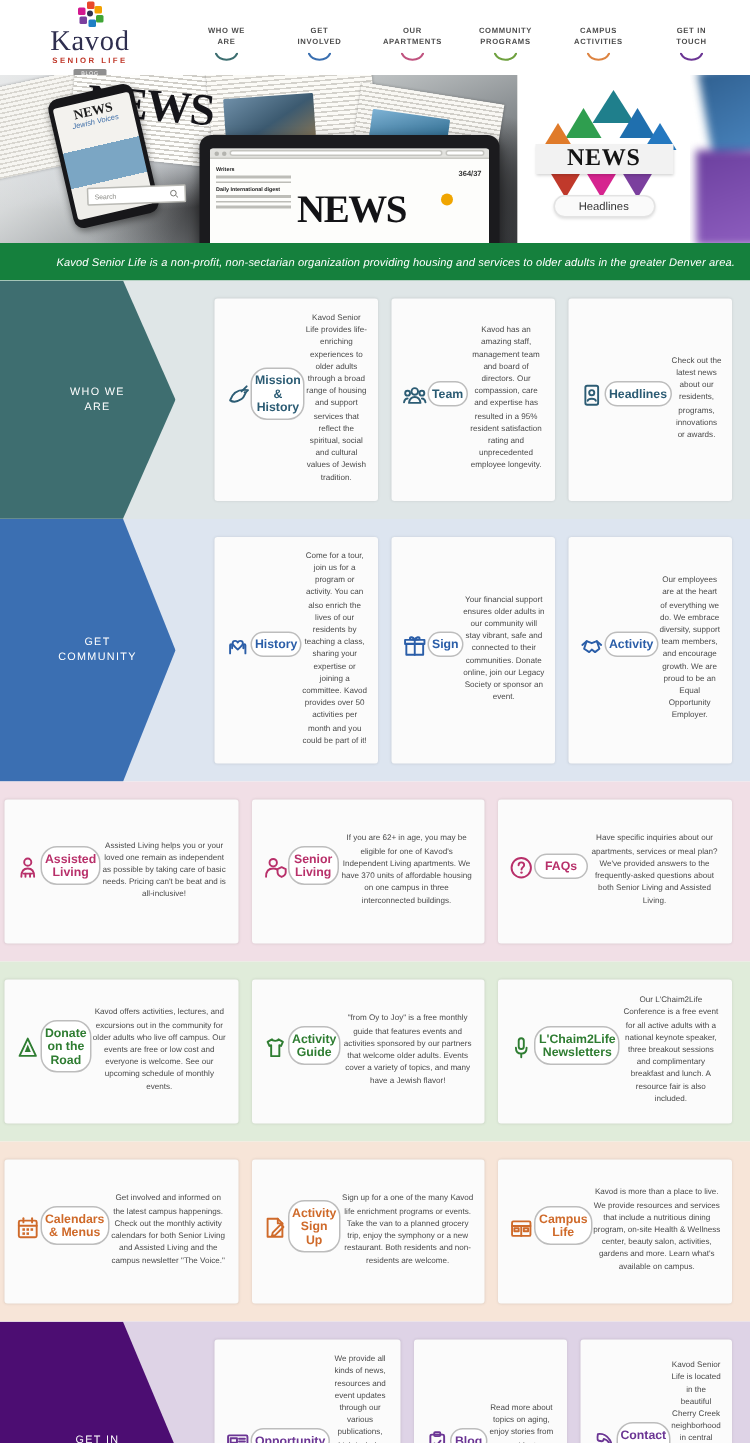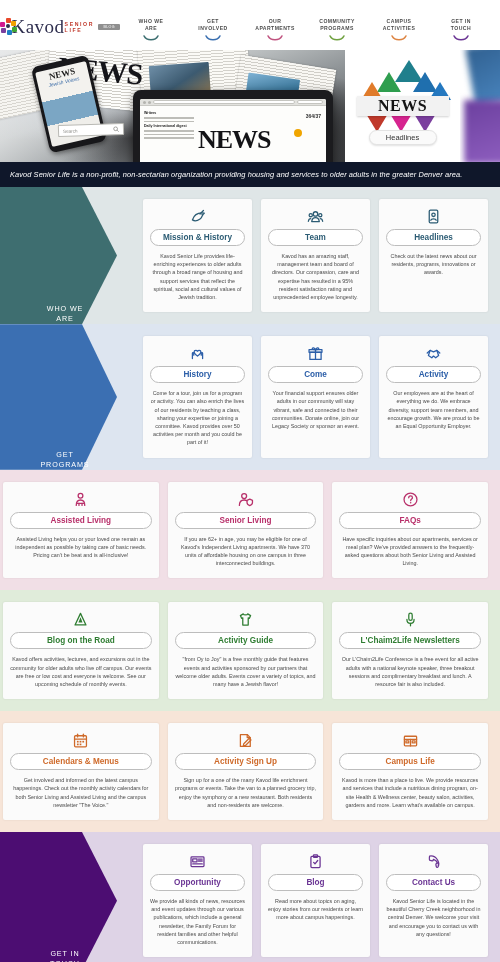--- a/index.html
+++ b/index.html
@@ -15,21 +15,21 @@
   .header {
     height: 50px;
     background: #ffffff;
     display: flex;
     align-items: center;
     padding: 0 8px 0 0;
   }
   .logo-block {
     width: 120px;
     display: flex;
-    flex-direction: row;
+    flex-direction: column;
     align-items: center;
     justify-content: center;
     padding-top: 2px;
   }
   .pinwheel { width: 17px; height: 17px; position: relative; }
   .pinwheel span {
     position: absolute; width: 5px; height: 5px; border-radius: 1px;
   }
   .logo-word {
     font-family: "Liberation Serif", serif;
@@ -175,54 +175,54 @@
     content: ""; position: absolute; left: 10px; top: -6px; width: 40px; height: 60px;
     background: linear-gradient(160deg,#2f5f8f,#4a86c0); filter: blur(3px); transform: rotate(-10deg);
   }
   .hero-right::after {
     content: ""; position: absolute; left: 4px; top: 50px; width: 46px; height: 64px;
     background: linear-gradient(160deg,#6b3f9e,#8f5fc0); filter: blur(3px);
   }
 
   
   .tagline {
-    background: #0f172a;
+    background: #15803d;
     color: #ffffff;
-    text-align: left;
+    text-align: right;
     font-size: 7.4px;
     font-style: italic;
     padding: 8px 10px;
     letter-spacing: .1px;
   }
 
   
   .section { display: flex; position: relative; min-height: 120px; }
   .arrow-col {
     width: 140px; position: relative; flex: 0 0 140px;
-    display: flex; align-items: flex-end; justify-content: center;
+    display: flex; align-items: center; justify-content: center;
   }
   .arrow-shape {
     position: absolute; inset: 0;
     clip-path: polygon(0 0, 82px 0, 117px 50%, 82px 100%, 0 100%);
   }
   .arrow-label {
     position: relative; z-index: 2;
     color: #ffffff; font-size: 7.2px; letter-spacing: .9px;
     line-height: 10px; text-align: center; white-space: pre-line;
     margin-right: 10px;
   }
   .cards {
     flex: 1; display: flex; gap: 9px;
     padding: 12px 12px 12px 3px;
   }
   .card {
     flex: 1; background: #fbfbfb; border-radius: 2px;
     box-shadow: 0 0 2px rgba(0,0,0,.10);
     padding: 9px 7px 11px;
-    display: flex; flex-direction: column; align-items: center;
+    display: flex; flex-direction: row; align-items: center;
     cursor: pointer;
   }
   .card-icon { height: 17px; display: flex; align-items: center; justify-content: center; margin-bottom: 4px; }
   .card-pill {
     width: 100%; border: 1px solid #bdbdbd; border-radius: 11px;
     background: #fff; text-align: center;
     padding: 3px 2px; margin-bottom: 6px;
     font-size: 8.2px; font-weight: 600; line-height: 9px;
   }
   .card-body {
@@ -421,21 +421,21 @@
           </div>
           <div class="card-pill" style="color:#2c5c74">Headlines</div>
           <div class="card-body">Check out the latest news about our residents, programs, innovations or awards.</div>
         </div>
       </div>
     </div>
     <div class="section" style="background: rgb(221, 229, 240);">
       <div class="arrow-col">
         <div class="arrow-shape" style="background:#3b6fb2"></div>
         <div class="arrow-label">GET
-PROGRAMS</div>
+COMMUNITY</div>
       </div>
       <div class="cards">
         <div class="card">
           <div class="card-icon">
             <svg width="17" height="17" viewBox="0 0 20 20">
               <path d="M10 13 C7.4 10.8 6 9.6 6 8.1 C6 7 6.9 6.2 8 6.2 C8.8 6.2 9.6 6.7 10 7.4 C10.4 6.7 11.2 6.2 12 6.2 C13.1 6.2 14 7 14 8.1 C14 9.6 12.6 10.8 10 13 Z" fill="none" stroke="#2b5ea8" stroke-width="1.5" stroke-linecap="round" stroke-linejoin="round"></path>
               <path d="M4 16 L4 9.6 C4 8.6 5.6 8.6 5.6 9.6 L5.6 12" fill="none" stroke="#2b5ea8" stroke-width="1.5" stroke-linecap="round" stroke-linejoin="round"></path>
               <path d="M16 16 L16 9.6 C16 8.6 14.4 8.6 14.4 9.6 L14.4 12" fill="none" stroke="#2b5ea8" stroke-width="1.5" stroke-linecap="round" stroke-linejoin="round"></path>
             </svg>
           </div>
@@ -445,21 +445,21 @@
         <div class="card">
           <div class="card-icon">
             <svg width="17" height="17" viewBox="0 0 20 20">
               <rect x="3.4" y="8.4" width="13.2" height="8.6" fill="none" stroke="#2b5ea8" stroke-width="1.5" stroke-linecap="round" stroke-linejoin="round"></rect>
               <rect x="2.4" y="5.4" width="15.2" height="3.2" fill="none" stroke="#2b5ea8" stroke-width="1.5" stroke-linecap="round" stroke-linejoin="round"></rect>
               <line x1="10" y1="5.4" x2="10" y2="17" fill="none" stroke="#2b5ea8" stroke-width="1.5" stroke-linecap="round" stroke-linejoin="round"></line>
               <path d="M10 5.4 C9 3 6.2 2.6 6.2 4.4 C6.2 5.4 8 5.4 10 5.4 Z" fill="none" stroke="#2b5ea8" stroke-width="1.5" stroke-linecap="round" stroke-linejoin="round"></path>
               <path d="M10 5.4 C11 3 13.8 2.6 13.8 4.4 C13.8 5.4 12 5.4 10 5.4 Z" fill="none" stroke="#2b5ea8" stroke-width="1.5" stroke-linecap="round" stroke-linejoin="round"></path>
             </svg>
           </div>
-          <div class="card-pill" style="color:#2b5ea8">Come</div>
+          <div class="card-pill" style="color:#2b5ea8">Sign</div>
           <div class="card-body">Your financial support ensures older adults in our community will stay vibrant, safe and connected to their communities. Donate online, join our Legacy Society or sponsor an event.</div>
         </div>
         <div class="card">
           <div class="card-icon">
             <svg width="17" height="17" viewBox="0 0 20 20">
               <path d="M2.6 9.4 L6 6.4 L10 8 L14 6.4 L17.4 9.4" fill="none" stroke="#2b5ea8" stroke-width="1.5" stroke-linecap="round" stroke-linejoin="round"></path>
               <path d="M6 6.4 L4 12.4 L8 15 L10 13 L12.6 15 L16 12.4 L14 6.4" fill="none" stroke="#2b5ea8" stroke-width="1.5" stroke-linecap="round" stroke-linejoin="round"></path>
             </svg>
           </div>
           <div class="card-pill" style="color:#2b5ea8">Activity</div>
@@ -507,21 +507,21 @@
     </div>
     <div class="section" style="background: rgb(224, 236, 218);">
       <div class="cards">
         <div class="card">
           <div class="card-icon">
             <svg width="17" height="17" viewBox="0 0 20 20">
               <path d="M10 2.8 L16.4 16.4 H3.6 Z" fill="none" stroke="#2f7d32" stroke-width="1.5" stroke-linecap="round" stroke-linejoin="round"></path>
               <path d="M10 7.4 L12.4 13.4 H7.6 Z" fill="#2f7d32" stroke="none"></path>
             </svg>
           </div>
-          <div class="card-pill" style="color:#2f7d32">Blog on the Road</div>
+          <div class="card-pill" style="color:#2f7d32">Donate on the Road</div>
           <div class="card-body">Kavod offers activities, lectures, and excursions out in the community for older adults who live off campus. Our events are free or low cost and everyone is welcome. See our upcoming schedule of monthly events.</div>
         </div>
         <div class="card">
           <div class="card-icon">
             <svg width="17" height="17" viewBox="0 0 20 20">
               <path d="M7.4 3.4 L4 5.4 L5.4 8.6 L6.8 8 V16.6 H13.2 V8 L14.6 8.6 L16 5.4 L12.6 3.4 C12.2 5 7.8 5 7.4 3.4 Z" fill="none" stroke="#2f7d32" stroke-width="1.5" stroke-linecap="round" stroke-linejoin="round"></path>
             </svg>
           </div>
           <div class="card-pill" style="color:#2f7d32">Activity Guide</div>
           <div class="card-body">"from Oy to Joy" is a free monthly guide that features events and activities sponsored by our partners that welcome older adults. Events cover a variety of topics, and many have a Jewish flavor!</div>

